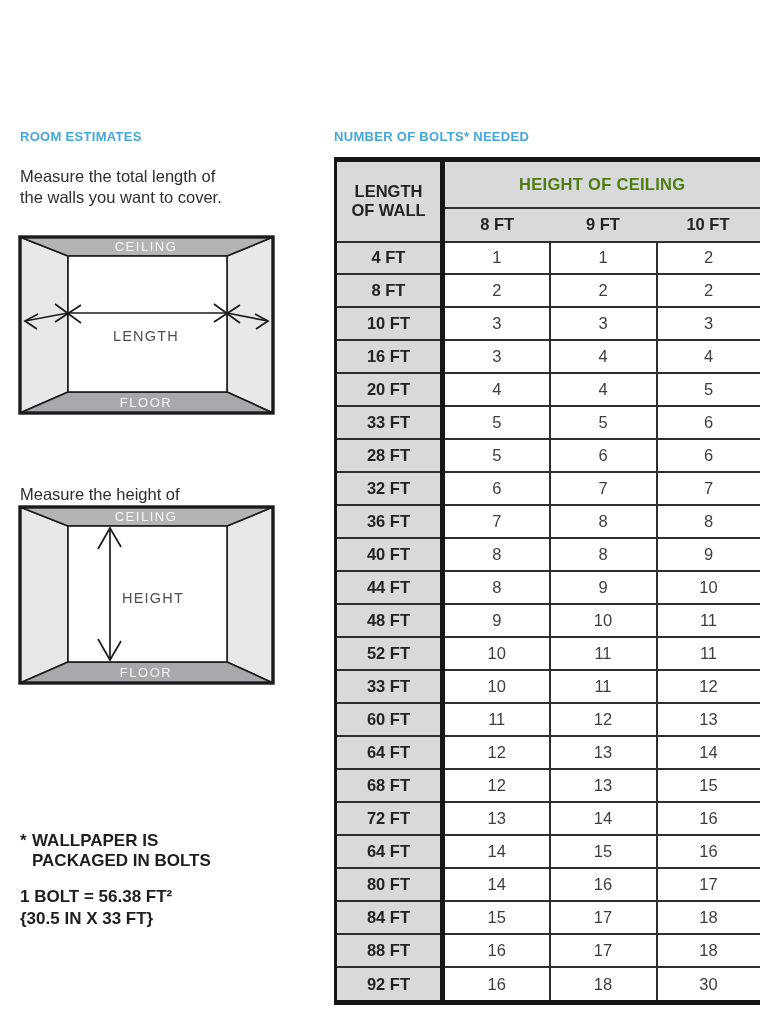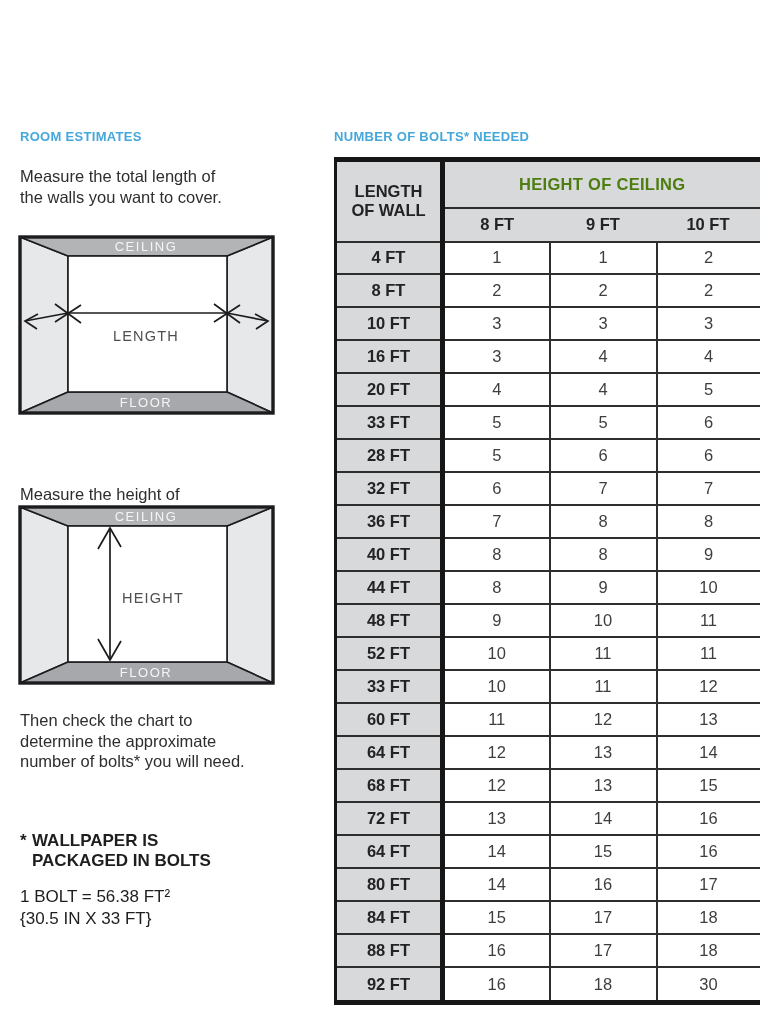--- a/index.html
+++ b/index.html
@@ -29,21 +29,21 @@
   .diagram-length { top:235px; }
   .diagram-height { top:505px; }
   .footnote {
     position:absolute; left:20px; top:831px; width:300px; display:flex;
     font-size:17px; font-weight:bold; color:#1e1e20; line-height:20px;
   }
   .footnote .star { width:12px; flex:0 0 12px; }
   .footnote .ftext { white-space:pre-line; }
   .bolt-info {
     position:absolute; left:20px; top:886px; width:300px;
-    font-size:17px; font-weight:normal; color:#1e1e20; line-height:22px;
+    font-size:17px; font-weight:bold; color:#1e1e20; line-height:22px;
   }
   table.bolts {
     position:absolute; left:334px; top:157px; width:424px; height:848px;
     border-collapse:collapse; table-layout:fixed;
     border-top:5px solid #161616; border-bottom:5px solid #161616;
     border-left:3px solid #161616;
   }
   table.bolts th, table.bolts td {
     border-bottom:2px solid #2e2e2e; text-align:center; vertical-align:middle;
     font-size:16.5px; padding:0;
@@ -109,23 +109,20 @@
     <g stroke="#1c1c1e" stroke-width="1.7" fill="none">
       <line x1="92" y1="23" x2="92" y2="155"></line>
       <polyline points="80,44 92,23 103,42"></polyline>
       <polyline points="80,134 92,155 103,136"></polyline>
     </g>
     <text x="128" y="16" text-anchor="middle" font-size="13" letter-spacing="1.5" fill="#f5f5f5">CEILING</text>
     <text x="128" y="172" text-anchor="middle" font-size="13" letter-spacing="1.5" fill="#f5f5f5">FLOOR</text>
     <text x="104" y="98" text-anchor="start" font-size="14.5" letter-spacing="1.2" fill="#4e4f51">HEIGHT</text>
   </svg>
 
-  <p class="body-text p-chart">Then check the chart to
-determine the approximate
-number of bolts* you will need.</p>
 
   <div class="footnote">
     <span class="star">*</span>
     <span class="ftext">WALLPAPER IS
 PACKAGED IN BOLTS</span>
   </div>
 
   <div class="bolt-info">
     <div>1 BOLT = 56.38 FT²</div>
     <div>{30.5 IN X 33 FT}</div>

